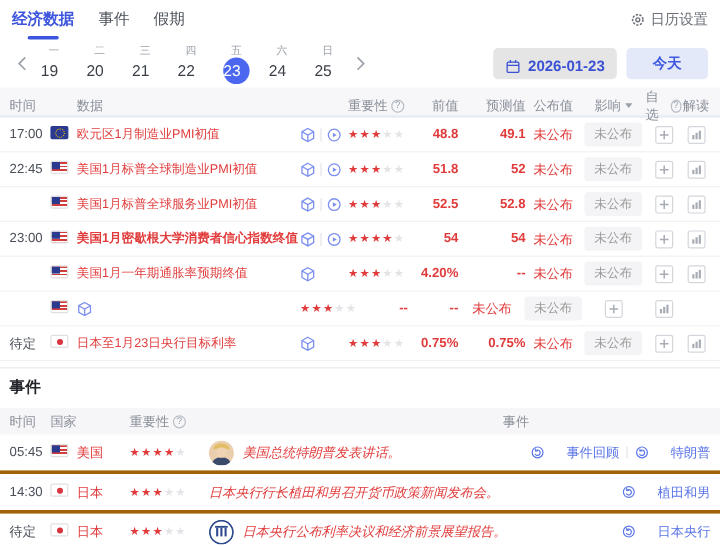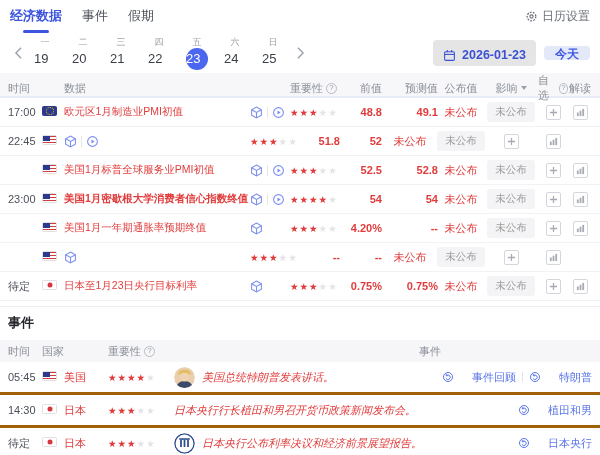--- a/index.html
+++ b/index.html
@@ -25,22 +25,22 @@
   .days { display:flex; }
   .day { width:38px; display:flex; flex-direction:column; align-items:center; cursor:pointer; }
   .day .dow { font-size:9px; color:#9aa0a8; line-height:11px; }
   .day .dnum { font-size:13px; color:#3a3f47; font-weight:400; line-height:22px;
                width:22px; text-align:left; border-radius:50%; }
   .day.sel .dnum { background:#4b66ef; color:#fff; }
   .week-spacer { flex:1; }
   .datebtn { height:26px; display:flex; align-items:flex-end; gap:6px; background:#e5e5e5;
              border:none; border-radius:4px; padding:4px 10px; cursor:pointer; }
   .datebtn .dtxt { font-size:12.5px; font-weight:700; color:#3b51d4; }
-  .todaybtn { height:14px; margin-left:8px; background:#e4e9fa; border:none; border-radius:4px;
-              padding:0 11px; font-size:12px; font-weight:700; color:#3f5ae0; cursor:pointer; }
+  .todaybtn { height:26px; margin-left:8px; background:#e4e9fa; border:none; border-radius:4px;
+              padding:0 22px; font-size:12px; font-weight:700; color:#3f5ae0; cursor:pointer; }
 
   
   .grid { display:grid; grid-template-columns:34px 22px 1fr 40px 50px 42px 56px 46px 54px 30px 24px;
           align-items:center; padding:0 8px; }
   .thead { height:25px; background:#f7f7f9; border-bottom:2px solid #e8ecf7;
            font-size:11px; color:#8a8f99; }
   .thead .right { text-align:right; }
   .thead .center { text-align:center; }
   .hcell { display:flex; align-items:center; gap:3px; }
   .qicon { width:11px; height:11px; border:1px solid #b8bdc6; border-radius:50%;
@@ -239,20 +239,21 @@
               <rect x="1" y="5" width="2" height="4"></rect>
               <rect x="4" y="3" width="2" height="6"></rect>
               <rect x="7" y="1" width="2" height="8"></rect>
             </svg>
     </span>
         </span>
   </div>
       <div class="grid drow">
     <span class="c-time">22:45</span>
     <span><span class="flag flag-us"></span></span>
+    <span class="c-name">美国1月标普全球制造业PMI初值</span>
     <span class="c-icons">
       <span class="icbtn ic-cube">
         <svg width="13" height="13" viewBox="0 0 24 24" fill="none" stroke="#7b8fee" stroke-width="2">
           <path d="M12 2 L21 7 V17 L12 22 L3 17 V7 Z"></path>
               <path d="M3 7 L12 12 L21 7"></path>
               <path d="M12 12 V22"></path>
         </svg>
       </span>
       <span class="ic-sep"></span>
       <span class="icbtn ic-play">

